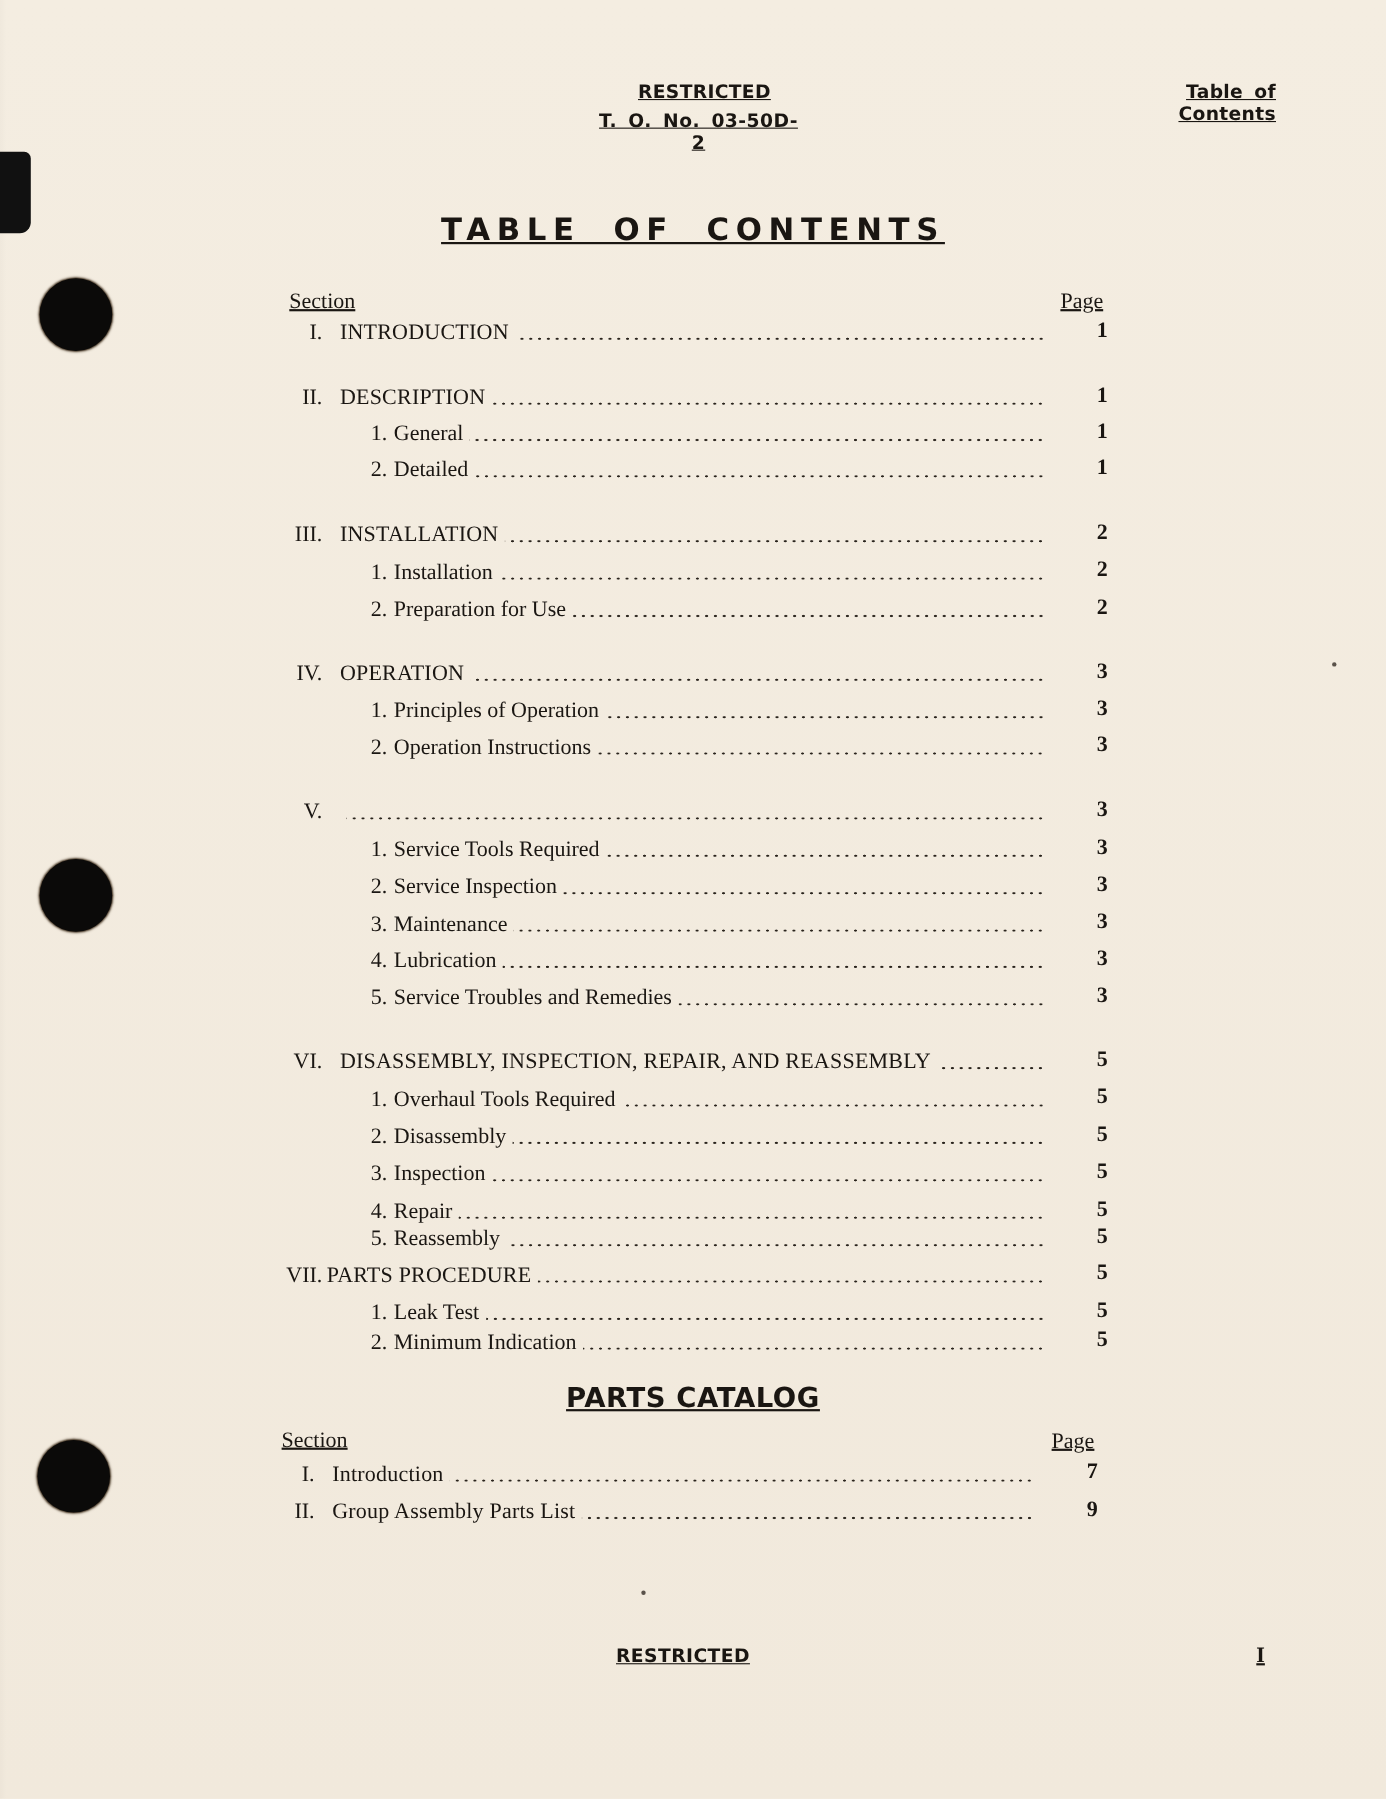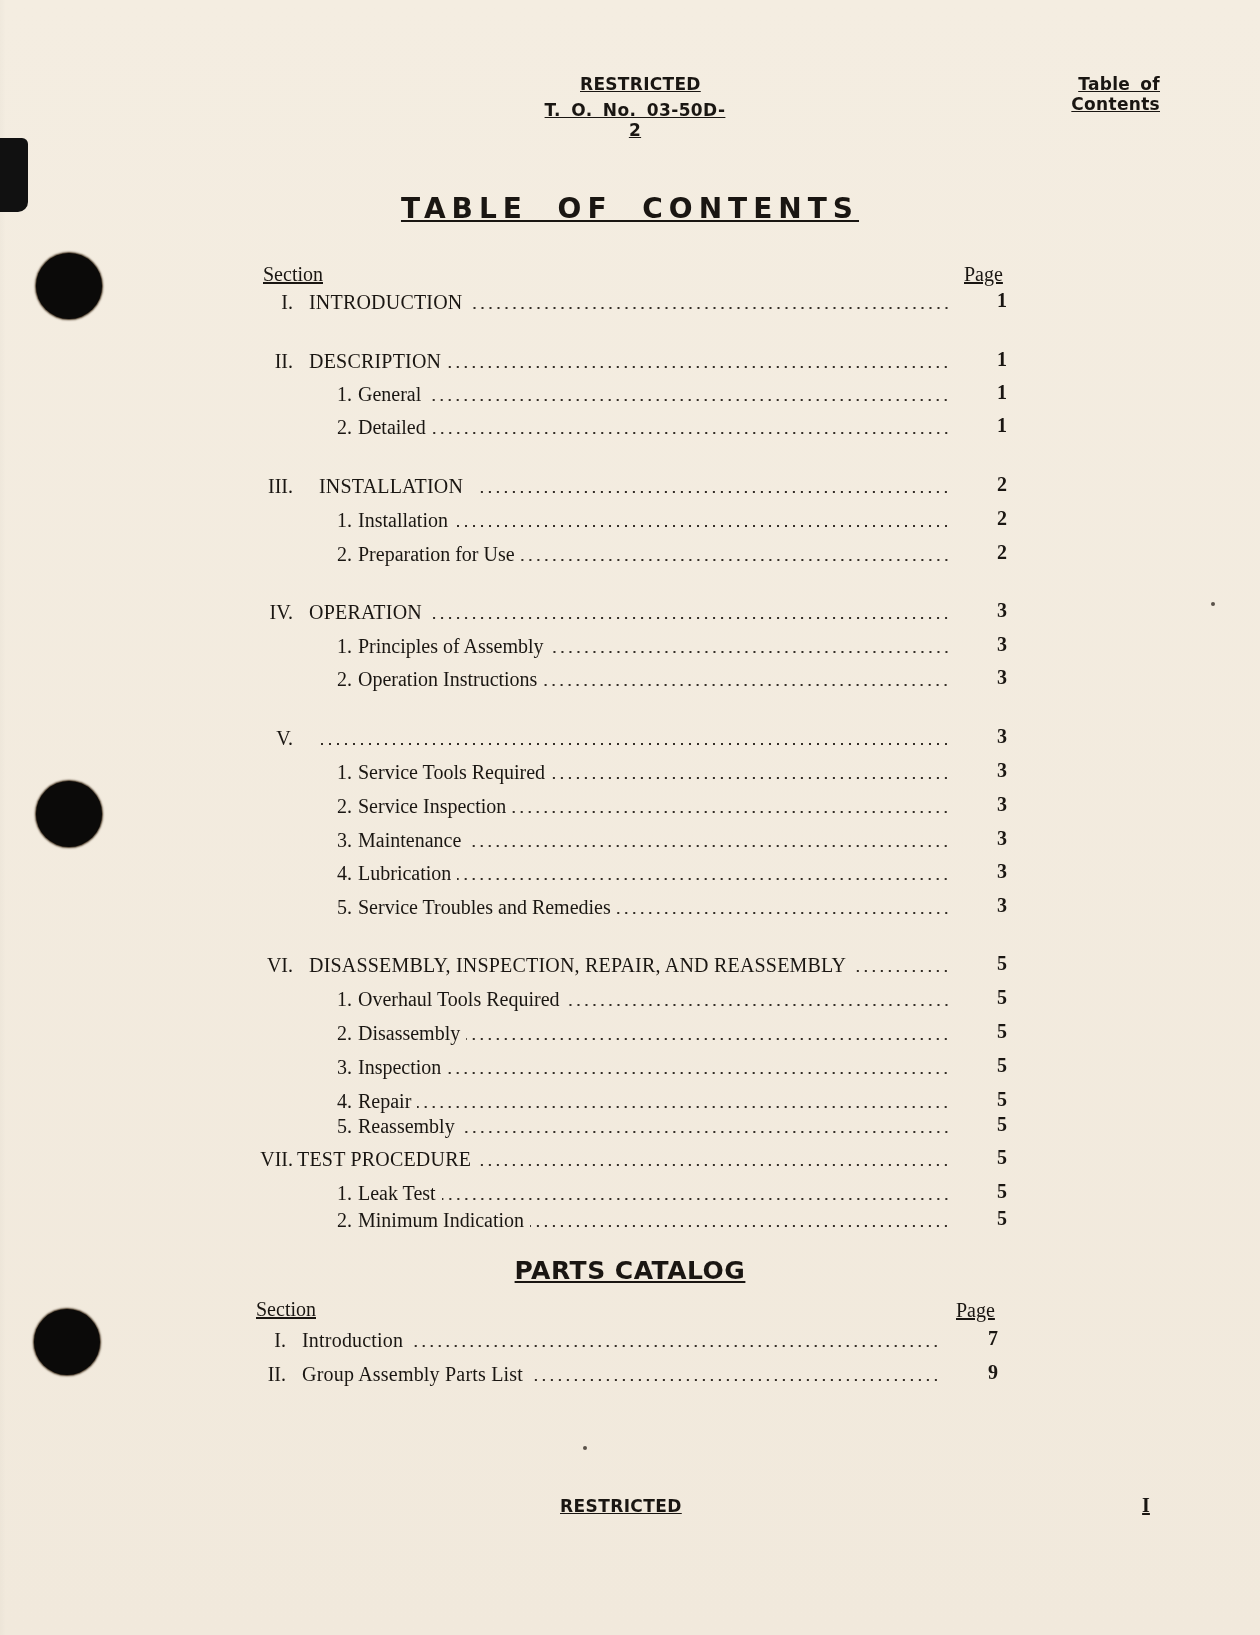--- a/index.html
+++ b/index.html
@@ -80,21 +80,21 @@
       <span class="label">General</span>
       <span class="leader"></span>
     </div>
     <div class="page-num serif" style="left: 990px; top: 381px;">1</div>
     <div class="row serif sub" style="left: 328px; top: 414px; width: 628px;">
       <span class="num" style="width: 24px; margin-right: 6px;">2.</span>
       <span class="label">Detailed</span>
       <span class="leader"></span>
     </div>
     <div class="page-num serif" style="left: 990px; top: 414px;">1</div>
-    <div class="row serif major" style="left: 247px; top: 473px; width: 709px; gap: 10px;">
+    <div class="row serif major" style="left: 247px; top: 473px; width: 709px;">
       <span class="num" style="width: 46px; margin-right: 16px;">III.</span>
       <span class="label">INSTALLATION</span>
       <span class="leader"></span>
     </div>
     <div class="page-num serif" style="left: 990px; top: 473px;">2</div>
     <div class="row serif sub" style="left: 328px; top: 507px; width: 628px;">
       <span class="num" style="width: 24px; margin-right: 6px;">1.</span>
       <span class="label">Installation</span>
       <span class="leader"></span>
     </div>
@@ -106,21 +106,21 @@
     </div>
     <div class="page-num serif" style="left: 990px; top: 541px;">2</div>
     <div class="row serif major" style="left: 247px; top: 599px; width: 709px;">
       <span class="num" style="width: 46px; margin-right: 16px;">IV.</span>
       <span class="label">OPERATION</span>
       <span class="leader"></span>
     </div>
     <div class="page-num serif" style="left: 990px; top: 599px;">3</div>
     <div class="row serif sub" style="left: 328px; top: 633px; width: 628px;">
       <span class="num" style="width: 24px; margin-right: 6px;">1.</span>
-      <span class="label">Principles of Assembly</span>
+      <span class="label">Principles of Operation</span>
       <span class="leader"></span>
     </div>
     <div class="page-num serif" style="left: 990px; top: 633px;">3</div>
     <div class="row serif sub" style="left: 328px; top: 666px; width: 628px;">
       <span class="num" style="width: 24px; margin-right: 6px;">2.</span>
       <span class="label">Operation Instructions</span>
       <span class="leader"></span>
     </div>
     <div class="page-num serif" style="left: 990px; top: 666px;">3</div>
     <div class="row serif major" style="left: 247px; top: 725px; width: 709px;">
@@ -189,21 +189,21 @@
     </div>
     <div class="page-num serif" style="left: 990px; top: 1088px;">5</div>
     <div class="row serif sub" style="left: 328px; top: 1113px; width: 628px;">
       <span class="num" style="width: 24px; margin-right: 6px;">5.</span>
       <span class="label">Reassembly</span>
       <span class="leader"></span>
     </div>
     <div class="page-num serif" style="left: 990px; top: 1113px;">5</div>
     <div class="row serif major" style="left: 247px; top: 1146px; width: 709px;">
       <span class="num" style="width: 46px; margin-right: 4px;">VII.</span>
-      <span class="label">TEST PROCEDURE</span>
+      <span class="label">PARTS PROCEDURE</span>
       <span class="leader"></span>
     </div>
     <div class="page-num serif" style="left: 990px; top: 1146px;">5</div>
     <div class="row serif sub" style="left: 328px; top: 1180px; width: 628px;">
       <span class="num" style="width: 24px; margin-right: 6px;">1.</span>
       <span class="label">Leak Test</span>
       <span class="leader"></span>
     </div>
     <div class="page-num serif" style="left: 990px; top: 1180px;">5</div>
     <div class="row serif sub" style="left: 328px; top: 1207px; width: 628px;">

